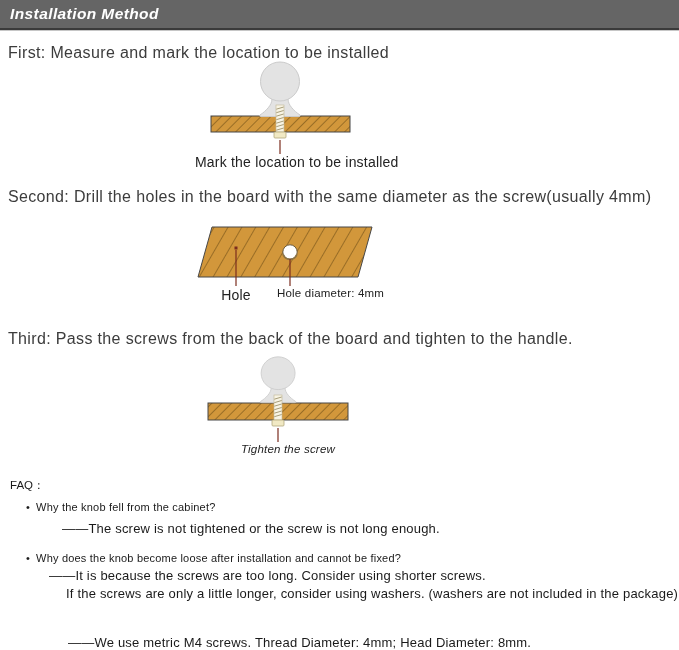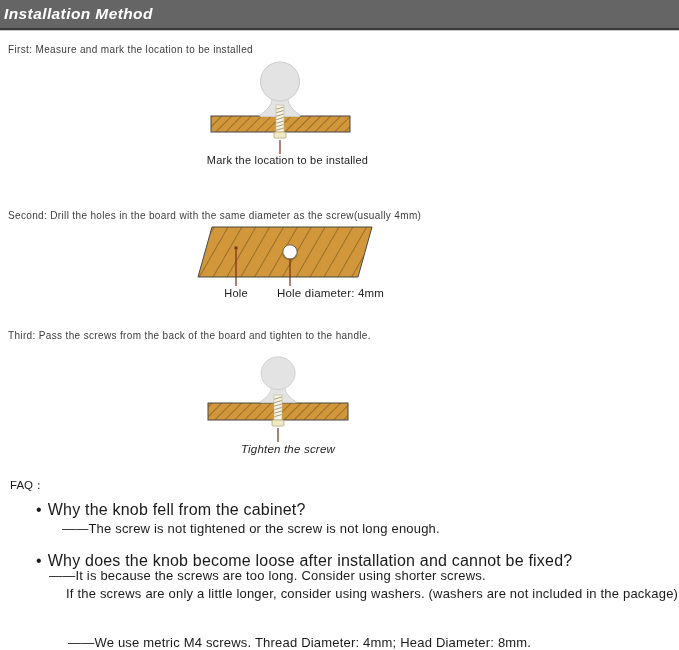--- a/index.html
+++ b/index.html
@@ -7,40 +7,40 @@
     position:relative;width:679px;height:650px;background:#ffffff;overflow:hidden;
     font-family:"Liberation Sans","DejaVu Sans",sans-serif;
   }
   .header-bar{
     position:absolute;left:0;top:0;width:679px;height:28px;
     background:#656565;border-bottom:2px solid #3a3a3a;
     box-shadow:0 1px 0 #c6c6c6;
   }
   .header-title{
     color:#ffffff;font-style:italic;font-weight:bold;font-size:15.5px;
-    line-height:28px;padding-left:4px;letter-spacing:0.4px;white-space:nowrap;
+    line-height:28px;padding-left:10px;letter-spacing:0.4px;white-space:nowrap;
   }
   .step-heading{
-    position:absolute;left:8px;font-size:10px;color:#3c3c3c;
+    position:absolute;left:8px;font-size:16px;color:#3c3c3c;
     letter-spacing:0.35px;white-space:nowrap;text-align:right;
   }
   #step1-heading{top:44px;}
-  #step2-heading{top:188px;margin-top:22px;}
+  #step2-heading{top:188px;}
   #step3-heading{top:330px;}
   .illu{position:absolute;}
   #illu1{left:200px;top:58px;}
   #illu2{left:190px;top:220px;}
   #illu3{left:200px;top:345px;}
-  .cap{position:absolute;font-size:11px;color:#222222;letter-spacing:0.2px;white-space:nowrap;}
+  .cap{position:absolute;font-size:14px;color:#222222;letter-spacing:0.2px;white-space:nowrap;}
   #cap1{left:195px;top:154px;width:185px;text-align:center;}
   #cap2a{left:210px;top:287px;width:52px;text-align:center;}
   #cap2b{left:277px;top:287px;font-size:11.5px;}
   #cap3{left:225px;top:443px;width:110px;text-align:right;font-style:italic;font-size:11.5px;}
   .faq-label{position:absolute;left:10px;top:478px;font-size:11.5px;color:#1a1a1a;}
-  .faq-q{position:absolute;left:36px;font-size:16px;color:#1a1a1a;letter-spacing:0.2px;white-space:nowrap;}
+  .faq-q{position:absolute;left:26px;font-size:11px;color:#1a1a1a;letter-spacing:0.2px;white-space:nowrap;}
   .faq-q .bullet{margin-right:6px;}
   .faq-a{position:absolute;font-size:13px;color:#1a1a1a;letter-spacing:0.2px;white-space:nowrap;text-align:right;}
   #faq-q1{top:501px;}
   #faq-a1{left:62px;top:521px;}
   #faq-q2{top:552px;}
   #faq-a2a{left:49px;top:568px;}
   #faq-a2b{left:66px;top:586px;}
   #faq-q3{top:615px;}
   #faq-a3{left:48px;top:635px;margin-left:20px;}
 </style>

